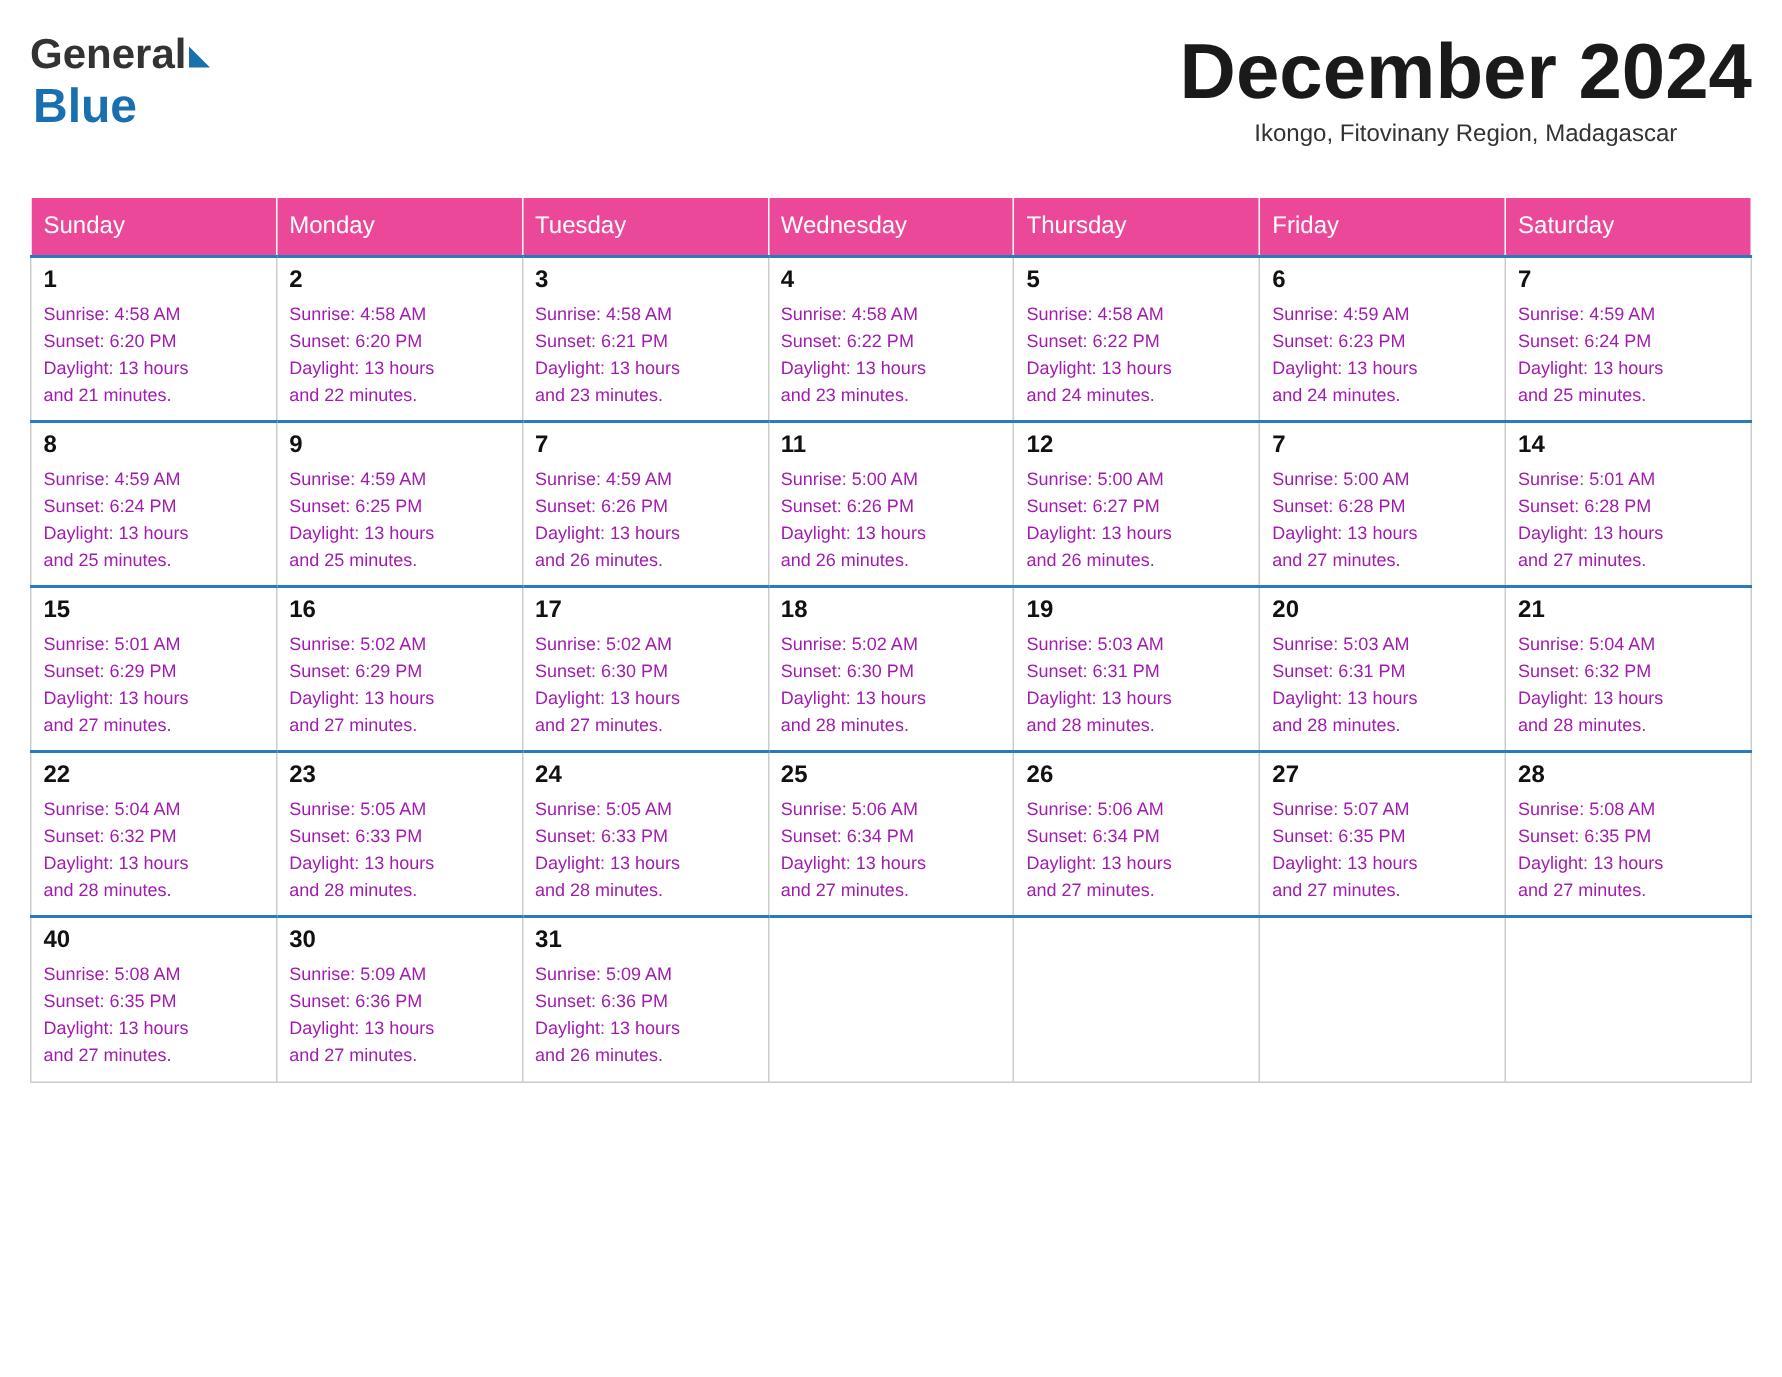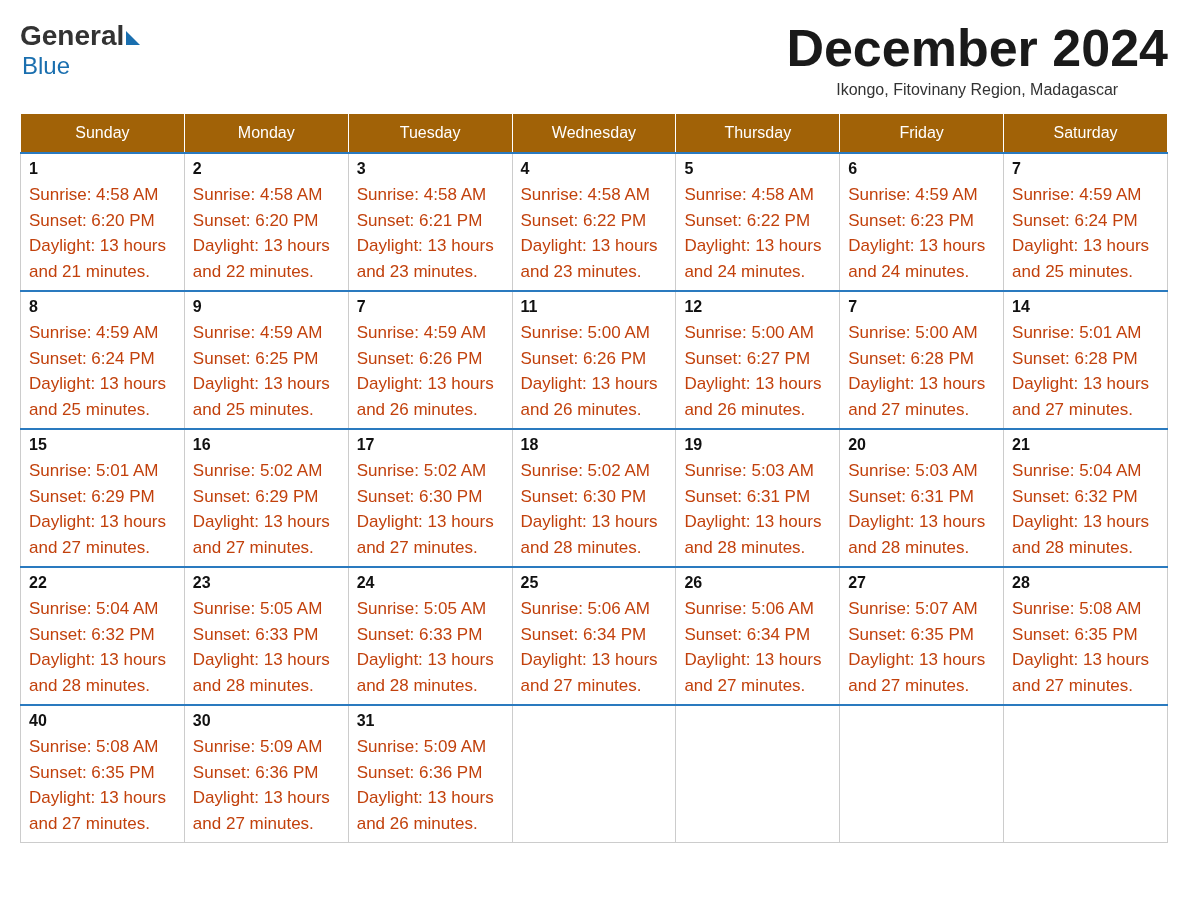--- a/index.html
+++ b/index.html
@@ -7,21 +7,21 @@
       font-family: Arial, sans-serif;
       background: #fff;
       padding: 20px;
       width: 1188px;
       min-height: 918px;
     }
     .header-area {
       display: flex;
       justify-content: space-between;
       align-items: flex-start;
-      margin-bottom: 14px;
+      margin-bottom: 32px;
     }
     .logo-area {
       display: flex;
       flex-direction: column;
       align-items: flex-start;
     }
     .logo-text {
       display: flex;
       align-items: center;
       font-size: 28px;
@@ -53,26 +53,26 @@
       font-size: 16px;
       color: #333;
       margin-top: 4px;
     }
     .calendar-table {
       width: 100%;
       border-collapse: collapse;
       table-layout: fixed;
     }
     .calendar-table thead th {
-      background-color: #a16207;
+      background-color: #ec4899;
       color: #fff;
       padding: 10px 8px;
       font-size: 16px;
       font-weight: normal;
-      text-align: center;
+      text-align: left;
       border: 1px solid #fff;
     }
     .calendar-table tbody td {
       border: 1px solid #ccc;
       border-top: 2px solid #2a7abf;
       vertical-align: top;
       padding: 6px 8px;
       font-size: 13px;
       color: #333;
       height: 110px;
@@ -80,39 +80,39 @@
     .calendar-table tbody tr:first-child td {
       border-top: 2px solid #2a7abf;
     }
     .day-number {
       font-size: 16px;
       font-weight: bold;
       margin-bottom: 4px;
       color: #111;
     }
     .day-info {
-      font-size: 17px;
+      font-size: 12px;
       line-height: 1.5;
-      color: #c2410c;
+      color: #a21caf;
     }
     .empty-cell {
       background: #fff;
     }
   </style>
 </head>
 <body>
 
 <div class="header-area">
   <div class="logo-area">
     <div class="logo-text">
       <span class="logo-general">General</span>
       <span class="logo-triangle"></span>
     </div>
     <div style="margin-left:2px;">
-      <span class="logo-blue" style="font-size:24px;font-weight:normal;text-align:center;">Blue</span>
+      <span class="logo-blue" style="font-size:32px;font-weight:bold;text-align:center;">Blue</span>
     </div>
   </div>
   <div class="title-area">
     <div class="page-title">December 2024</div>
     <div class="subtitle">Ikongo, Fitovinany Region, Madagascar</div>
   </div>
 </div>
 
 <table class="calendar-table">
   <thead>

